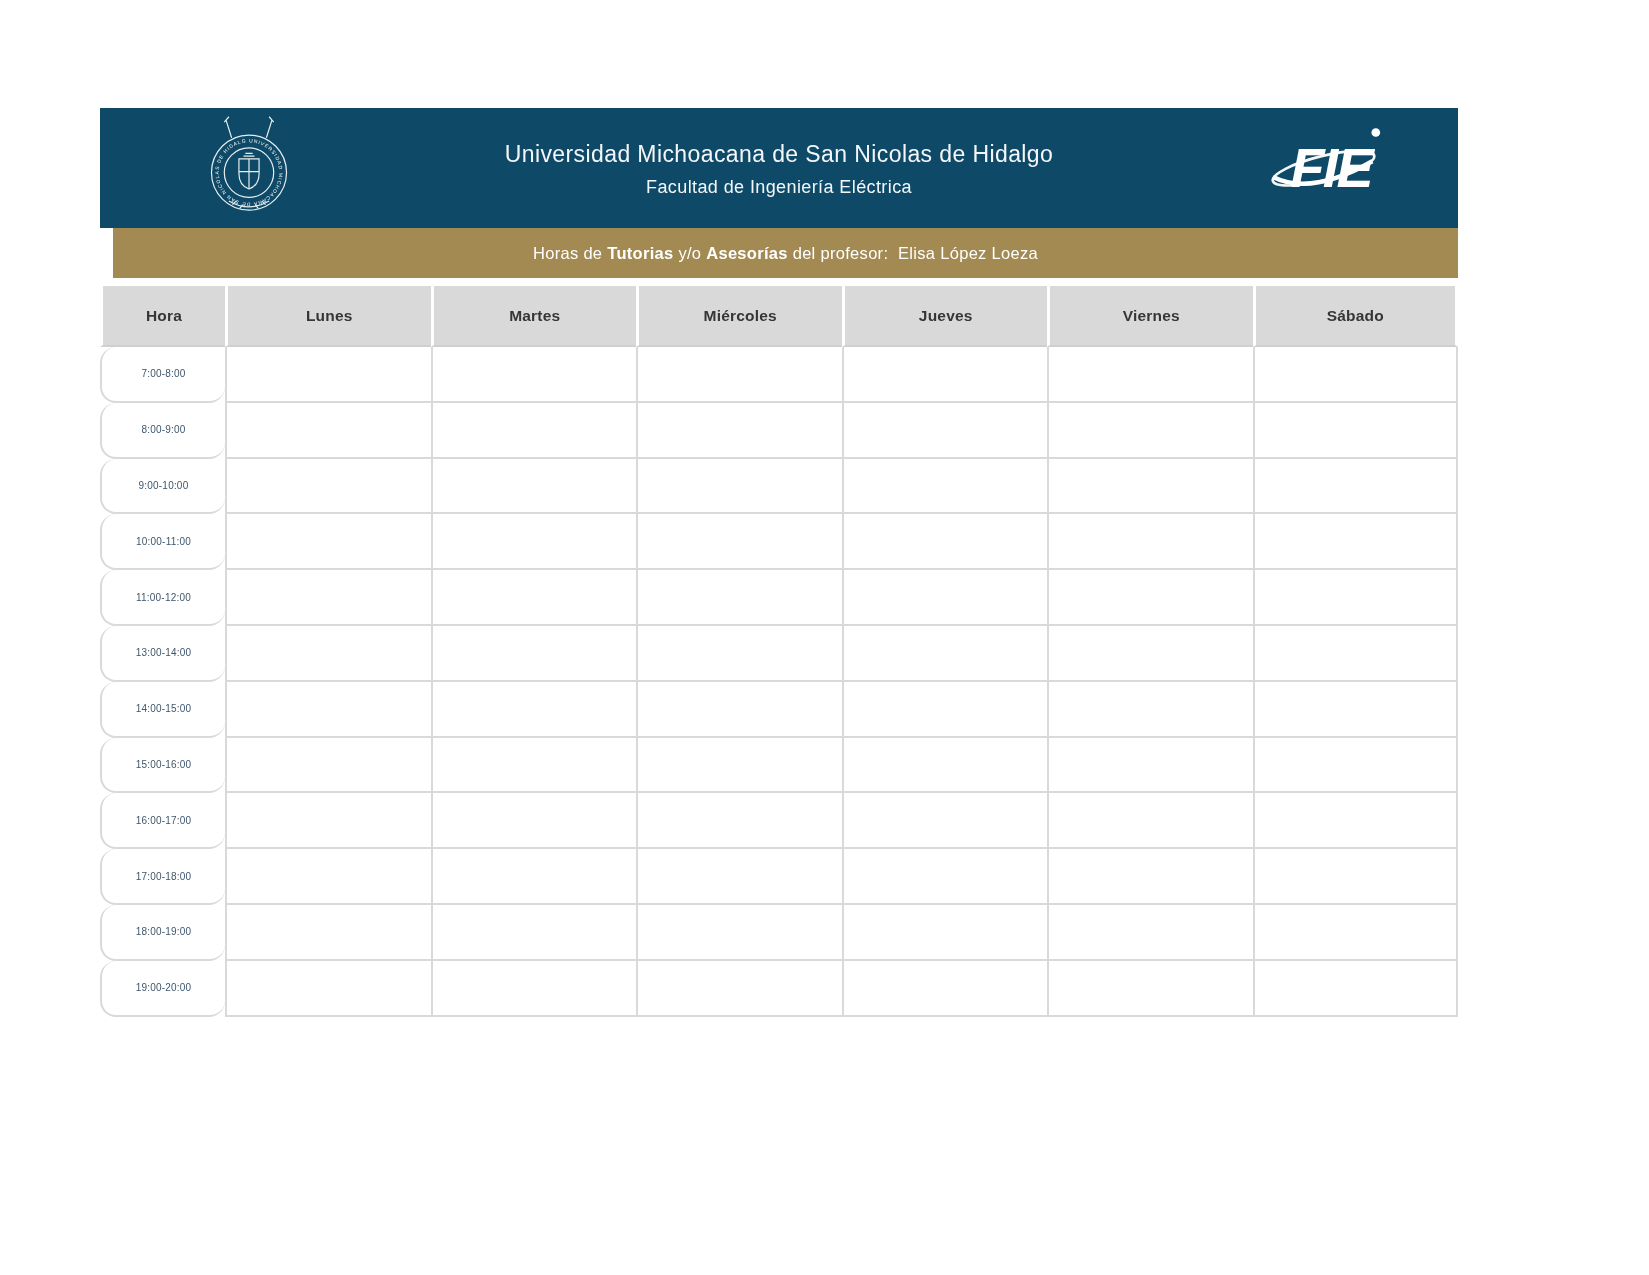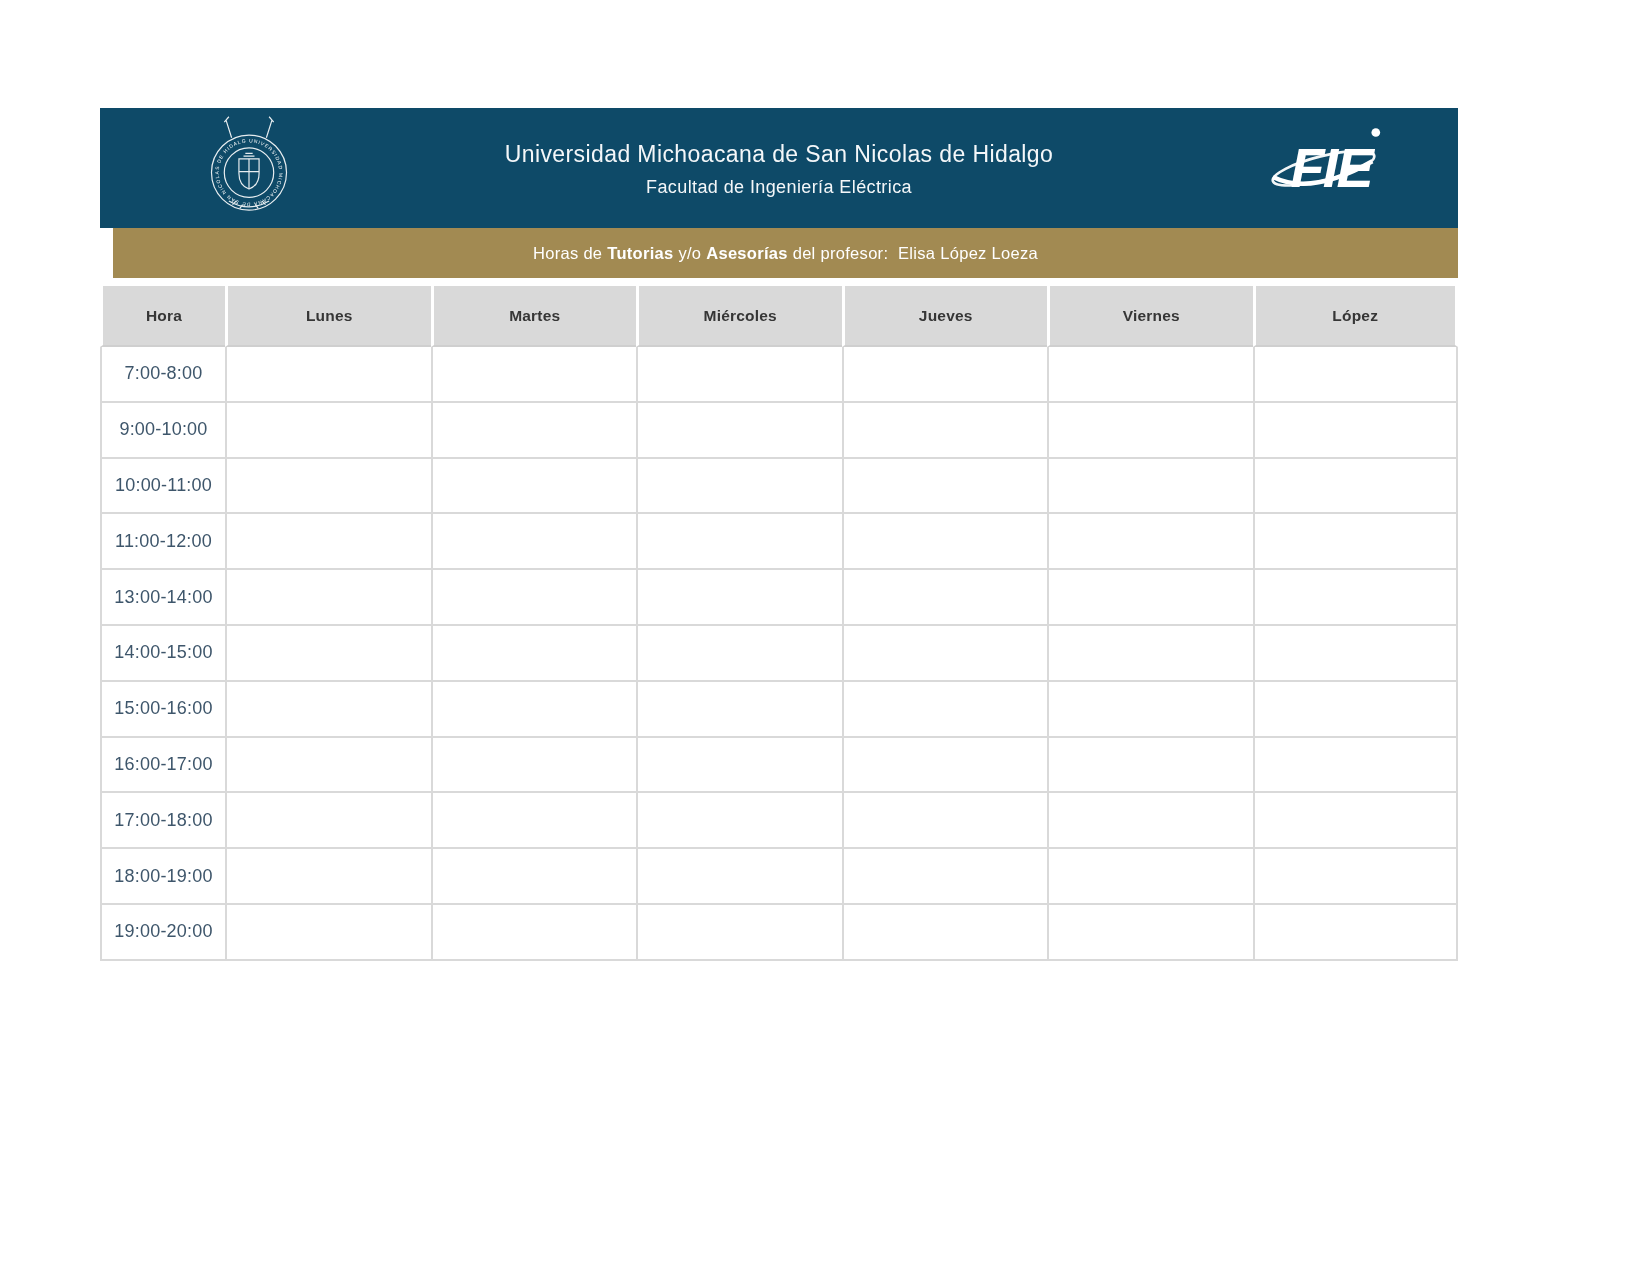--- a/index.html
+++ b/index.html
@@ -55,21 +55,21 @@
   }
   thead th:last-child{border-right:3px solid #ffffff;}
   tbody td{
     background:#ffffff;height:51.8px;
     border-left:2px solid var(--grid);
     border-bottom:2px solid var(--grid);
     vertical-align:middle;text-align:center;
   }
   tbody td:last-child{border-right:2px solid var(--grid);}
   tbody td.time-cell{
-    color:var(--time-text);font-size:18px;letter-spacing:.2px;
+    color:var(--time-text);font-size:10px;letter-spacing:.2px;border-radius:16px;
   }
 </style>
 </head>
 <body>
 
 <div class="content">
 
   <div class="topbar">
 
     <svg class="seal" width="92" height="108" viewBox="0 0 100 118">
@@ -119,34 +119,43 @@
         <col>
     </colgroup>
     <thead>
       <tr>
           <th>Hora</th>
           <th>Lunes</th>
           <th>Martes</th>
           <th>Miércoles</th>
           <th>Jueves</th>
           <th>Viernes</th>
-          <th>López</th>
+          <th>Sábado</th>
         </tr>
     </thead>
     <tbody>
         <tr>
           <td class="time-cell">7:00-8:00</td>
           <td class="slot-cell"></td>
           <td class="slot-cell"></td>
           <td class="slot-cell"></td>
           <td class="slot-cell"></td>
           <td class="slot-cell"></td>
           <td class="slot-cell"></td>
         </tr>
         <tr>
+          <td class="time-cell">8:00-9:00</td>
+          <td class="slot-cell"></td>
+          <td class="slot-cell"></td>
+          <td class="slot-cell"></td>
+          <td class="slot-cell"></td>
+          <td class="slot-cell"></td>
+          <td class="slot-cell"></td>
+        </tr>
+        <tr>
           <td class="time-cell">9:00-10:00</td>
           <td class="slot-cell"></td>
           <td class="slot-cell"></td>
           <td class="slot-cell"></td>
           <td class="slot-cell"></td>
           <td class="slot-cell"></td>
           <td class="slot-cell"></td>
         </tr>
         <tr>
           <td class="time-cell">10:00-11:00</td>

